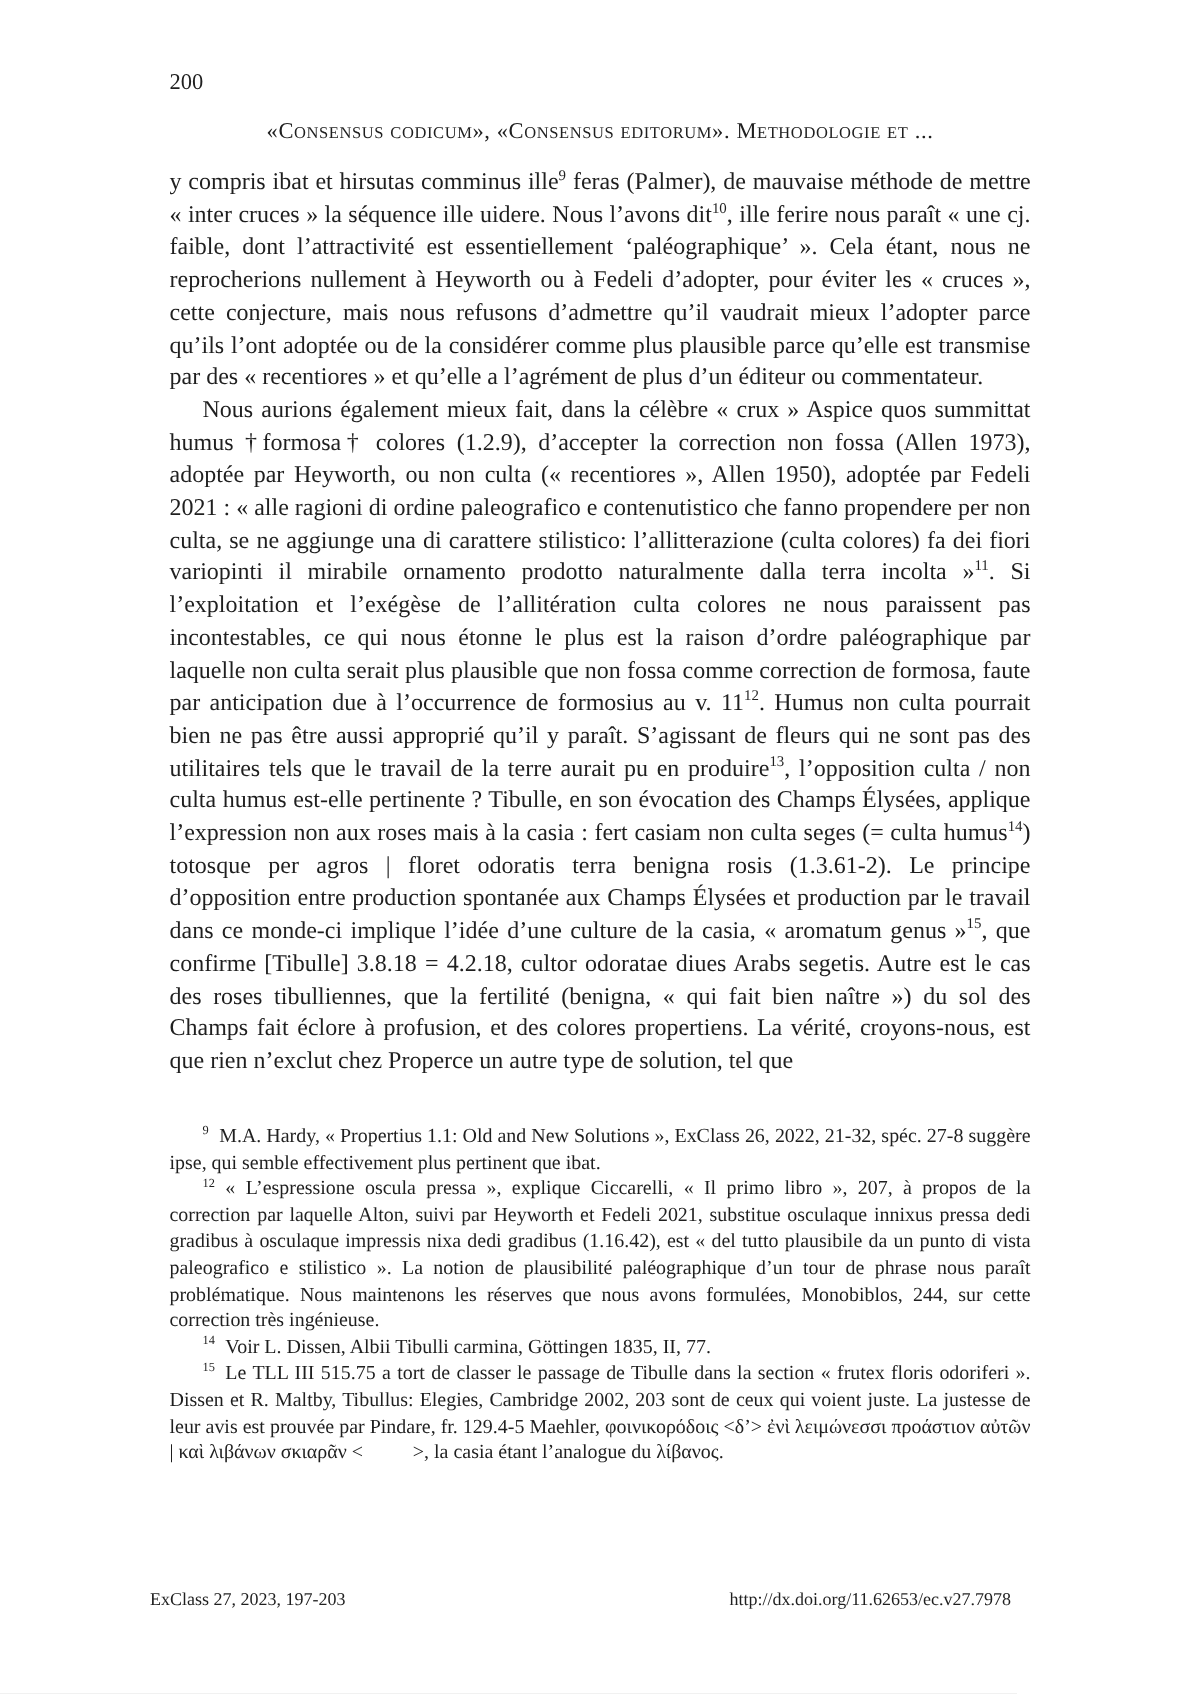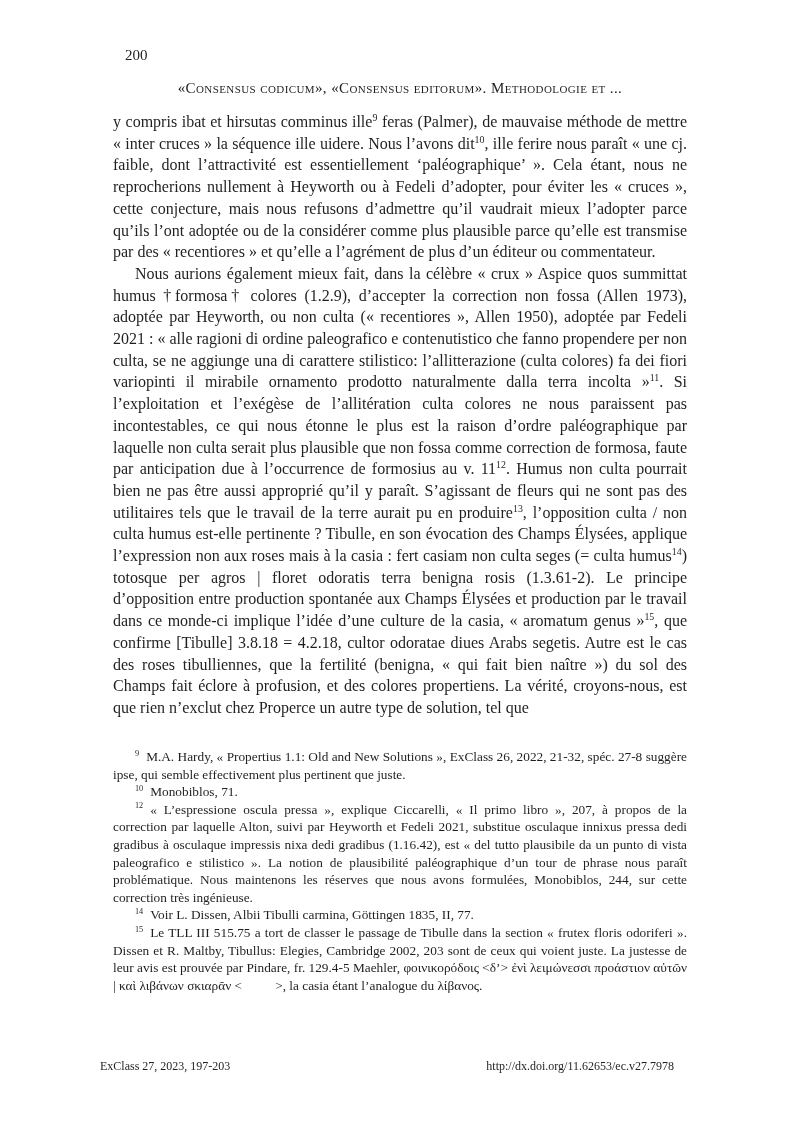--- a/index.html
+++ b/index.html
@@ -8,21 +8,21 @@
     width:800px;height:1129px;
     background:#ffffff;
     color:#1f1f1f;
     font-family:"Liberation Serif","DejaVu Serif",serif;
     overflow:hidden;
   }
   .running-header{
     position:absolute;top:46px;left:113px;width:574px;
     font-size:15px;line-height:18px;
   }
-  .page-number{position:absolute;left:0;top:0;margin-left:12px;}
+  .page-number{position:absolute;left:0;top:0;}
   .running-title{
     display:block;text-align:center;
     font-variant:small-caps;letter-spacing:0.4px;margin-top:33px;
   }
   .body-text{
     position:absolute;top:111px;left:113px;width:574px;
     font-size:16px;line-height:21.7px;
     text-align:justify;
   }
   .para{margin:0;}
@@ -51,22 +51,21 @@
     <span class="page-number">200</span>
     <span class="running-title">«Consensus codicum», «Consensus editorum». Methodologie et ...</span>
   </div>
 
   <div class="body-text">
     <p class="para"><span>y compris </span><span class="it">ibat et hirsutas comminus ille</span><span class="sup">9</span><span class="it"> feras</span><span> (Palmer), de mauvaise méthode de mettre « inter cruces » la séquence </span><span class="it">ille uidere</span><span>. Nous l’avons dit</span><span class="sup">10</span><span>, </span><span class="it">ille ferire</span><span> nous paraît « une cj. faible, dont l’attractivité est essentiellement ‘paléographique’ ». Cela étant, nous ne reprocherions nullement à Heyworth ou à Fedeli d’adopter, pour éviter les « cruces », cette conjecture, mais nous refusons d’admettre qu’il vaudrait mieux l’adopter parce qu’ils l’ont adoptée ou de la considérer comme plus plausible parce qu’elle est transmise par des « recentiores » et qu’elle a l’agrément de plus d’un éditeur ou commentateur.</span></p>
     <p class="para indent"><span>Nous aurions également mieux fait, dans la célèbre « crux » </span><span class="it">Aspice quos summittat humus †formosa† colores</span><span> (1.2.9), d’accepter la correction </span><span class="it">non fossa</span><span> (Allen 1973), adoptée par Heyworth, ou </span><span class="it">non culta</span><span> (« recentiores », Allen 1950), adoptée par Fedeli 2021 : « alle ragioni di ordine paleografico e contenutistico che fanno propendere per </span><span class="it">non culta</span><span>, se ne aggiunge una di carattere stilistico: l’allitterazione (</span><span class="it">culta colores</span><span>) fa dei fiori variopinti il mirabile ornamento prodotto naturalmente dalla terra incolta »</span><span class="sup">11</span><span>. Si l’exploitation et l’exégèse de l’allitération </span><span class="it">culta colores</span><span> ne nous paraissent pas incontestables, ce qui nous étonne le plus est la raison d’ordre paléographique par laquelle </span><span class="it">non culta</span><span> serait plus plausible que </span><span class="it">non fossa</span><span> comme correction de </span><span class="it">formosa</span><span>, faute par anticipation due à l’occurrence de </span><span class="it">formosius</span><span> au v. 11</span><span class="sup">12</span><span>. </span><span class="it">Humus non culta</span><span> pourrait bien ne pas être aussi approprié qu’il y paraît. S’agissant de fleurs qui ne sont pas des utilitaires tels que le travail de la terre aurait pu en produire</span><span class="sup">13</span><span>, l’opposition </span><span class="it">culta / non culta humus</span><span> est-elle pertinente ? Tibulle, en son évocation des Champs Élysées, applique l’expression non aux roses mais à la </span><span class="it">casia</span><span> : </span><span class="it">fert casiam non culta seges</span><span> (= </span><span class="it">culta humus</span><span class="sup">14</span><span>) </span><span class="it">totosque per agros</span><span> | </span><span class="it">floret odoratis terra benigna rosis</span><span> (1.3.61-2). Le principe d’opposition entre production spontanée aux Champs Élysées et production par le travail dans ce monde-ci implique l’idée d’une culture de la </span><span class="it">casia</span><span>, « aromatum genus »</span><span class="sup">15</span><span>, que confirme [Tibulle] 3.8.18 = 4.2.18, </span><span class="it">cultor odoratae diues Arabs segetis</span><span>. Autre est le cas des roses tibulliennes, que la fertilité (</span><span class="it">benigna</span><span>, « qui fait bien naître ») du sol des Champs fait éclore à profusion, et des </span><span class="it">colores</span><span> propertiens. La vérité, croyons-nous, est que rien n’exclut chez Properce un autre type de solution, tel que</span></p>
   </div>
 
   <div class="footnotes">
-    <p class="footnote"><span class="sup fn-num">9</span><span><span>M.A. Hardy, « Propertius 1.1: Old and New Solutions », </span><span class="it">ExClass</span><span> 26, 2022, 21-32, spéc. 27-8 suggère </span><span class="it">ipse</span><span>, qui semble effectivement plus pertinent que </span><span class="it">juste</span><span>.</span></span></p>
-    <p class="footnote"><span class="sup fn-num">10</span><span><span class="it">Monobiblos</span><span>, 71.</span></span></p>
+    <p class="footnote"><span class="sup fn-num">9</span><span><span>M.A. Hardy, « Propertius 1.1: Old and New Solutions », </span><span class="it">ExClass</span><span> 26, 2022, 21-32, spéc. 27-8 suggère </span><span class="it">ipse</span><span>, qui semble effectivement plus pertinent que </span><span class="it">ibat</span><span>.</span></span></p>
     <p class="footnote"><span class="sup fn-num">12</span><span><span>« L’espressione </span><span class="it">oscula pressa</span><span> », explique Ciccarelli, « Il primo libro », 207, à propos de la correction par laquelle Alton, suivi par Heyworth et Fedeli 2021, substitue </span><span class="it">osculaque innixus pressa dedi gradibus</span><span> à </span><span class="it">osculaque impressis nixa dedi gradibus</span><span> (1.16.42), est « del tutto plausibile da un punto di vista paleografico e stilistico ». La notion de plausibilité paléographique d’un tour de phrase nous paraît problématique. Nous maintenons les réserves que nous avons formulées, </span><span class="it">Monobiblos</span><span>, 244, sur cette correction très ingénieuse.</span></span></p>
     <p class="footnote"><span class="sup fn-num">14</span><span><span>Voir L. Dissen, </span><span class="it">Albii Tibulli carmina</span><span>, Göttingen 1835, II, 77.</span></span></p>
     <p class="footnote"><span class="sup fn-num">15</span><span><span>Le </span><span class="it">TLL</span><span> III 515.75 a tort de classer le passage de Tibulle dans la section « frutex floris odoriferi ». Dissen et R. Maltby, </span><span class="it">Tibullus: Elegies</span><span>, Cambridge 2002, 203 sont de ceux qui voient juste. La justesse de leur avis est prouvée par Pindare, fr. 129.4-5 Maehler, φοινικορόδοις &lt;δ’&gt; ἐνὶ λειμώνεσσι προάστιον αὐτῶν | καὶ λιβάνων σκιαρᾶν &lt;&nbsp;&nbsp;&nbsp;&nbsp;&nbsp;&nbsp;&nbsp;&nbsp;&nbsp;&nbsp;&gt;, la </span><span class="it">casia</span><span> étant l’analogue du λίβανος.</span></span></p>
   </div>
 
   <div class="page-footer">
     <span class="footer-left"><span class="it">ExClass</span><span> 27, 2023, 197-203</span></span>
     <span class="footer-right">http://dx.doi.org/11.62653/ec.v27.7978</span>
   </div>
 

